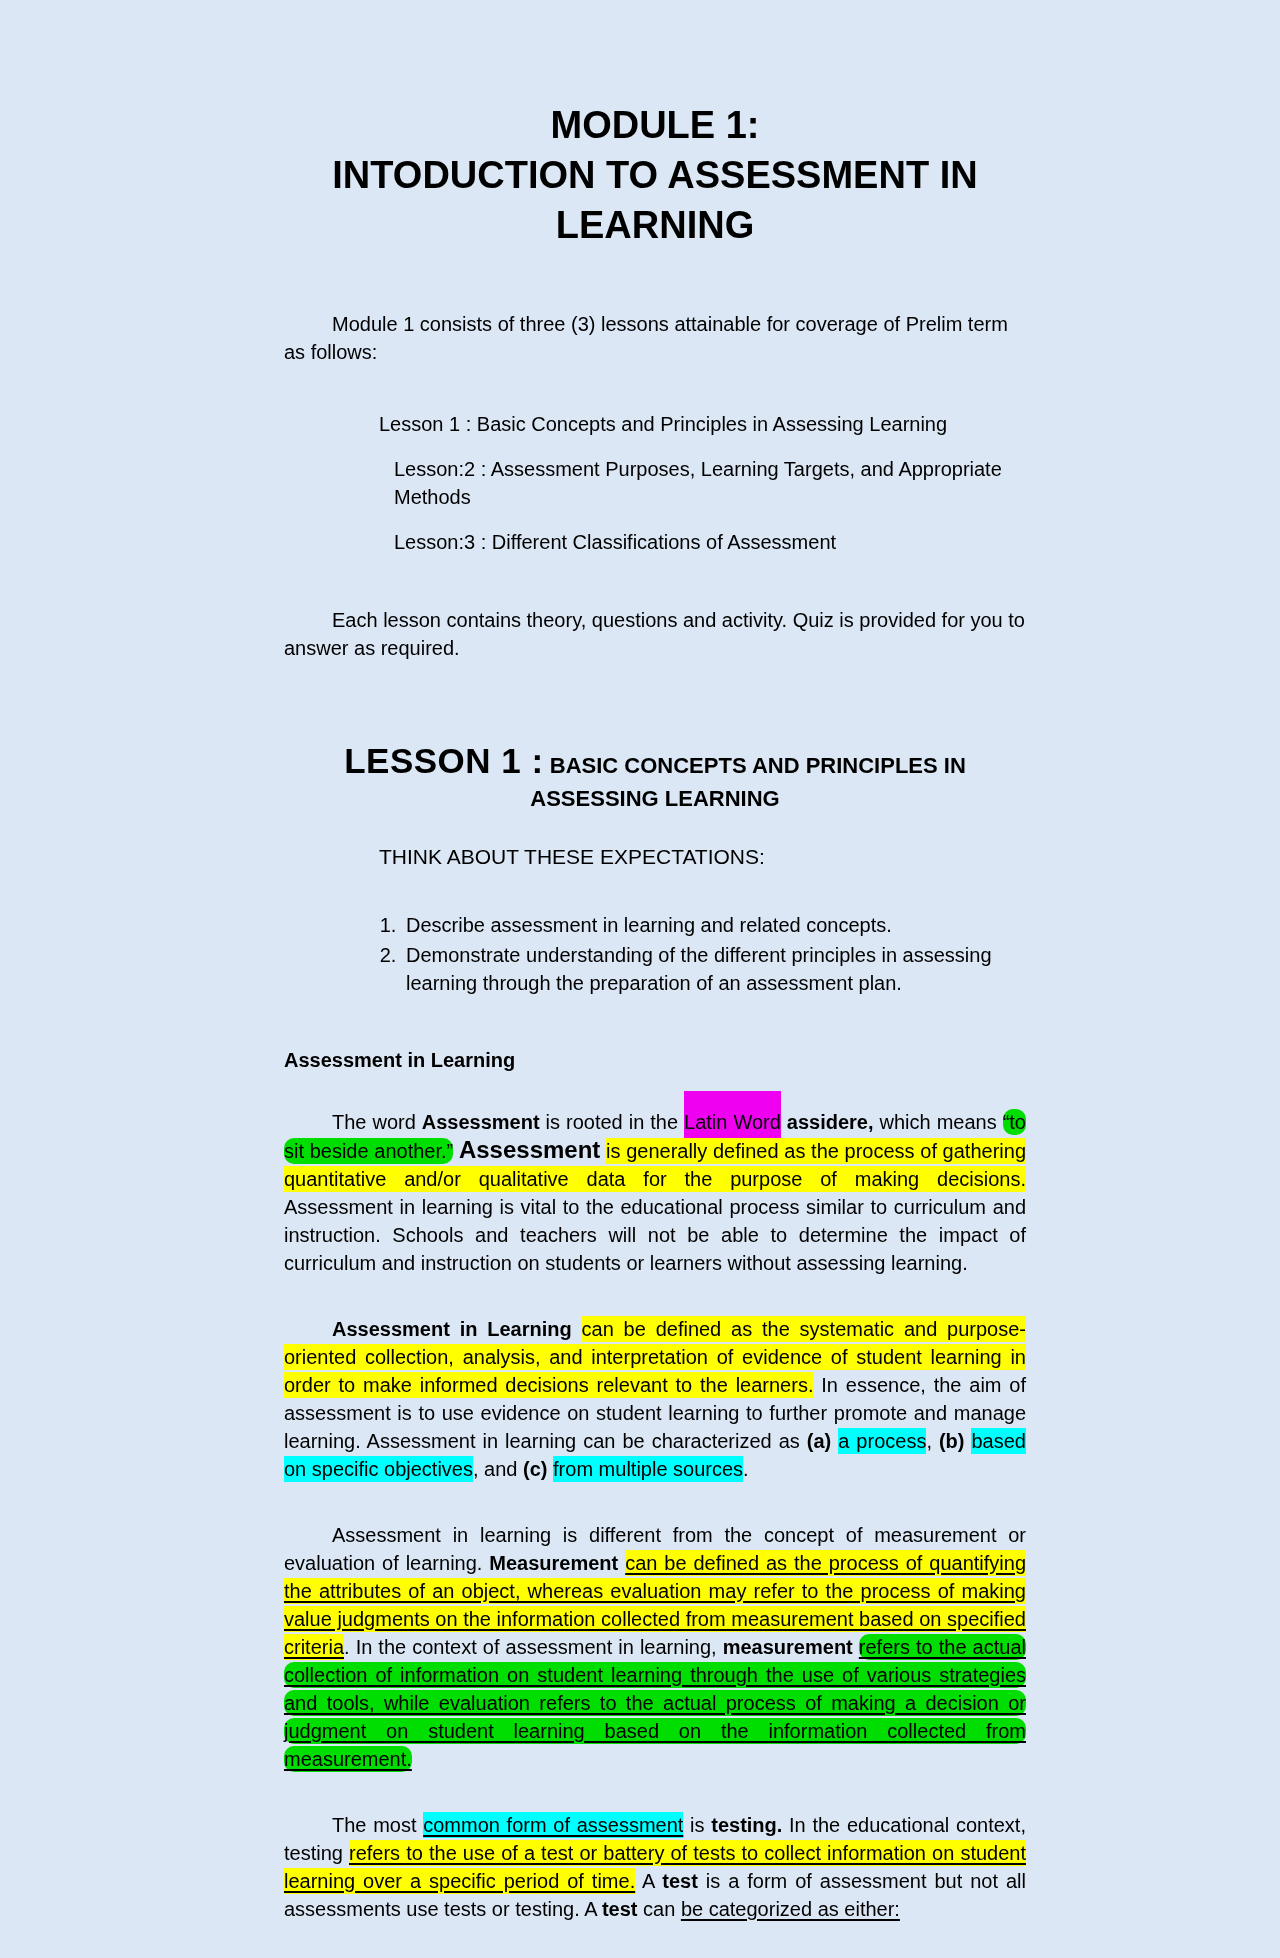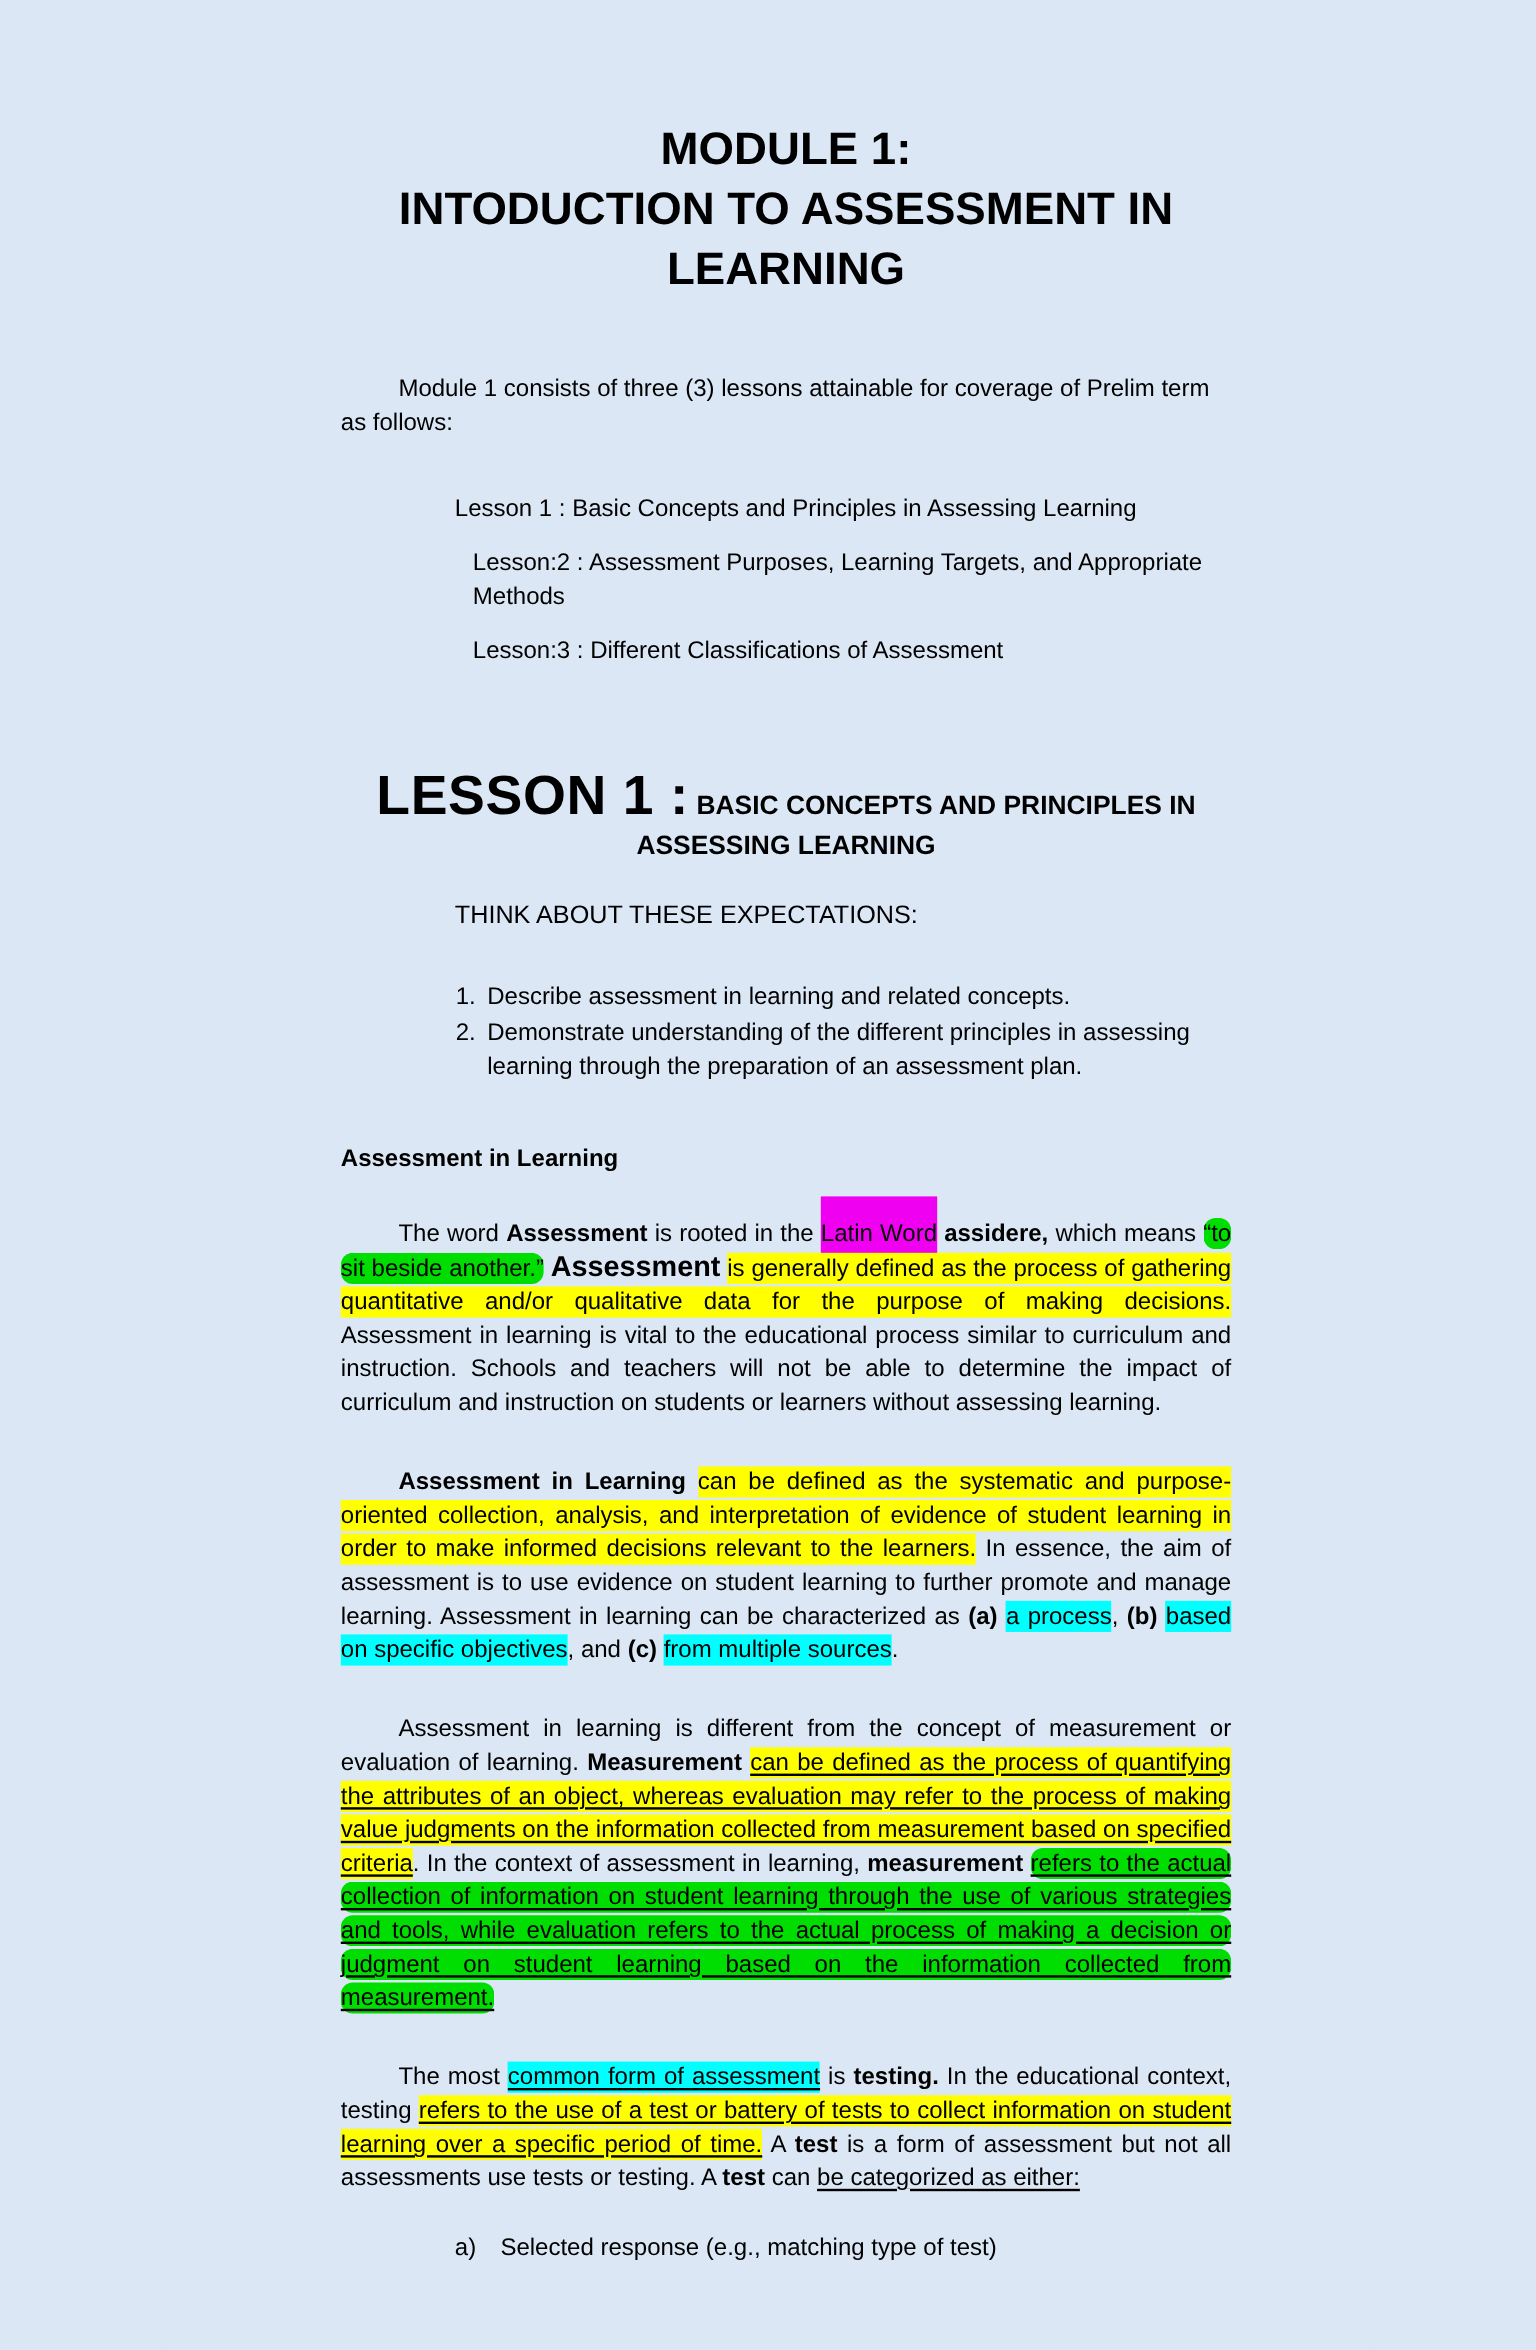--- a/index.html
+++ b/index.html
@@ -33,21 +33,21 @@
   .lesson-list{margin-top:44px;list-style:none;padding:0;}
   .lesson-list .lesson-item{margin:0 0 17px 95px;}
   .lesson-list .lesson-item.shift{margin-left:110px;}
   .note-para{margin-top:50px;text-indent:48px;}
   .lesson-heading{
     margin-top:78px;
     text-align:center;
     font-weight:bold;
     line-height:1.22;
   }
-  .lesson-heading .main{font-size:46px;letter-spacing:0.5px;}
+  .lesson-heading .main{font-size:35px;letter-spacing:0.5px;}
   .lesson-heading .sub{font-size:22px;}
   .think{margin-top:32px;padding-left:95px;font-size:21px;}
   .expectations{
     margin:42px 0 0 0;
     padding-left:118px;
     font-size:20px;
     line-height:28px;
   }
   .expectations li{margin-bottom:2px;padding-left:4px;}
   .section-heading{
@@ -83,20 +83,21 @@
   </h1>
 
   <p class="body-text intro-para">Module 1 consists of three (3) lessons attainable for coverage of Prelim term as follows:</p>
 
   <ul class="body-text lesson-list">
     <li class="lesson-item">Lesson 1 : Basic Concepts and Principles in Assessing Learning</li>
     <li class="lesson-item shift">Lesson:2 : Assessment Purposes, Learning Targets, and Appropriate Methods</li>
     <li class="lesson-item shift">Lesson:3 : Different Classifications of Assessment</li>
   </ul>
 
+  <p class="body-text note-para">Each lesson contains theory, questions and activity. Quiz is provided for you to answer as required.</p>
 
   <h2 class="lesson-heading">
     <span class="main">LESSON 1 :</span><span class="sub"> BASIC CONCEPTS AND PRINCIPLES IN ASSESSING LEARNING</span>
   </h2>
 
   <p class="think">THINK ABOUT THESE EXPECTATIONS:</p>
 
   <ol class="expectations">
     <li>Describe assessment in learning and related concepts.</li>
     <li>Demonstrate understanding of the different principles in assessing learning through the preparation of an assessment plan.</li>

